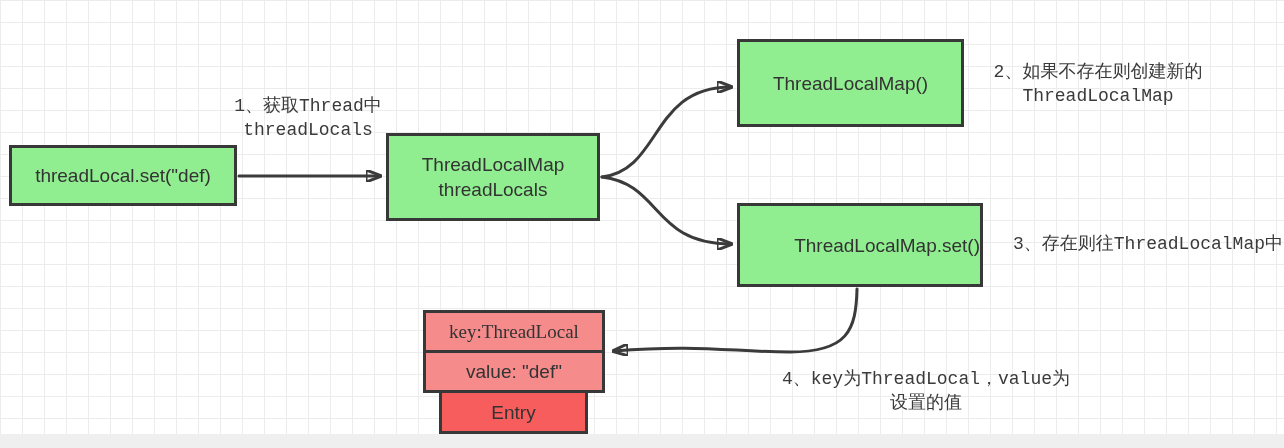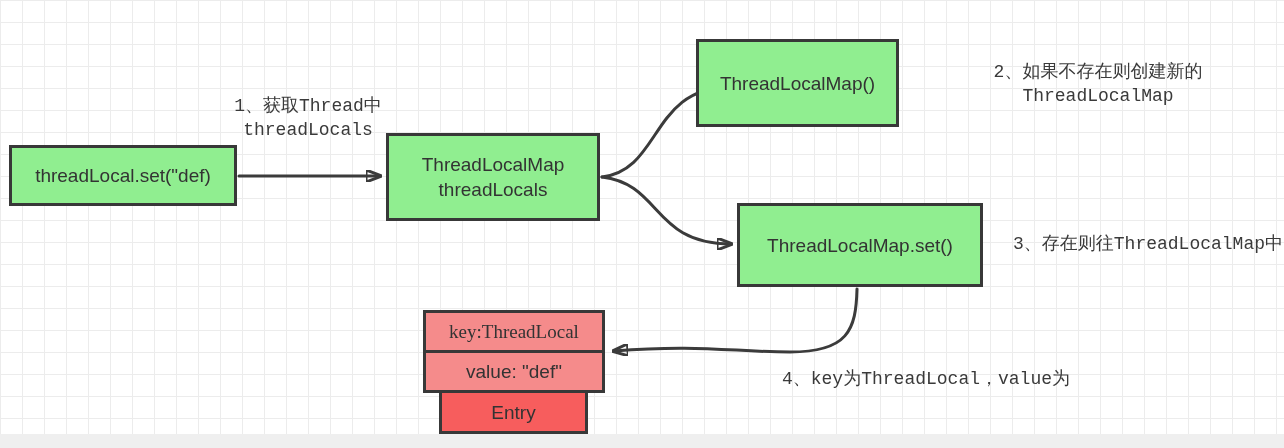--- a/index.html
+++ b/index.html
@@ -37,22 +37,22 @@
     font-size: 19px;
     line-height: 25px;
     z-index: 2;
   }
   .node.green { background: #90ee90; }
   .node.pink  { background: #f58b8b; }
   .node.red   { background: #f75d5d; text-align: right; }
 
   .n-thread-local-set   { left: 9px;   top: 145px; width: 228px; height: 61px; }
   .n-thread-locals      { left: 386px; top: 133px; width: 214px; height: 88px; }
-  .n-tlm-new            { left: 696px; top: 39px;  width: 203px; height: 88px; }
-  .n-tlm-set            { left: 737px; top: 203px; width: 246px; height: 84px; }
+  .n-tlm-new            { left: 737px; top: 39px;  width: 227px; height: 88px; }
+  .n-tlm-set            { left: 737px; top: 203px; width: 246px; height: 84px; align-items: flex-end; }
   .n-entry-key          { left: 423px; top: 310px; width: 182px; height: 43px; z-index: 3; font-family: Liberation Serif, serif; }
   .n-entry-value        { left: 423px; top: 350px; width: 182px; height: 43px; }
   .n-entry              { left: 439px; top: 390px; width: 149px; height: 44px; z-index: 1; }
 
   .note {
     position: absolute;
     color: #3a3a3a;
     font-size: 18px;
     line-height: 24px;
     text-align: center;
@@ -133,17 +133,18 @@
     <div>2、如果不存在则创建新的</div>
     <div>ThreadLocalMap</div>
   </div>
 
   <div class="note note-3">
     <div>3、存在则往ThreadLocalMap中</div>
   </div>
 
   <div class="note note-4">
     <div>4、key为ThreadLocal，value为</div>
+    <div>设置的值</div>
   </div>
 
   <div class="bottom-edge"></div>
 
 </div>
 
 </body></html>

